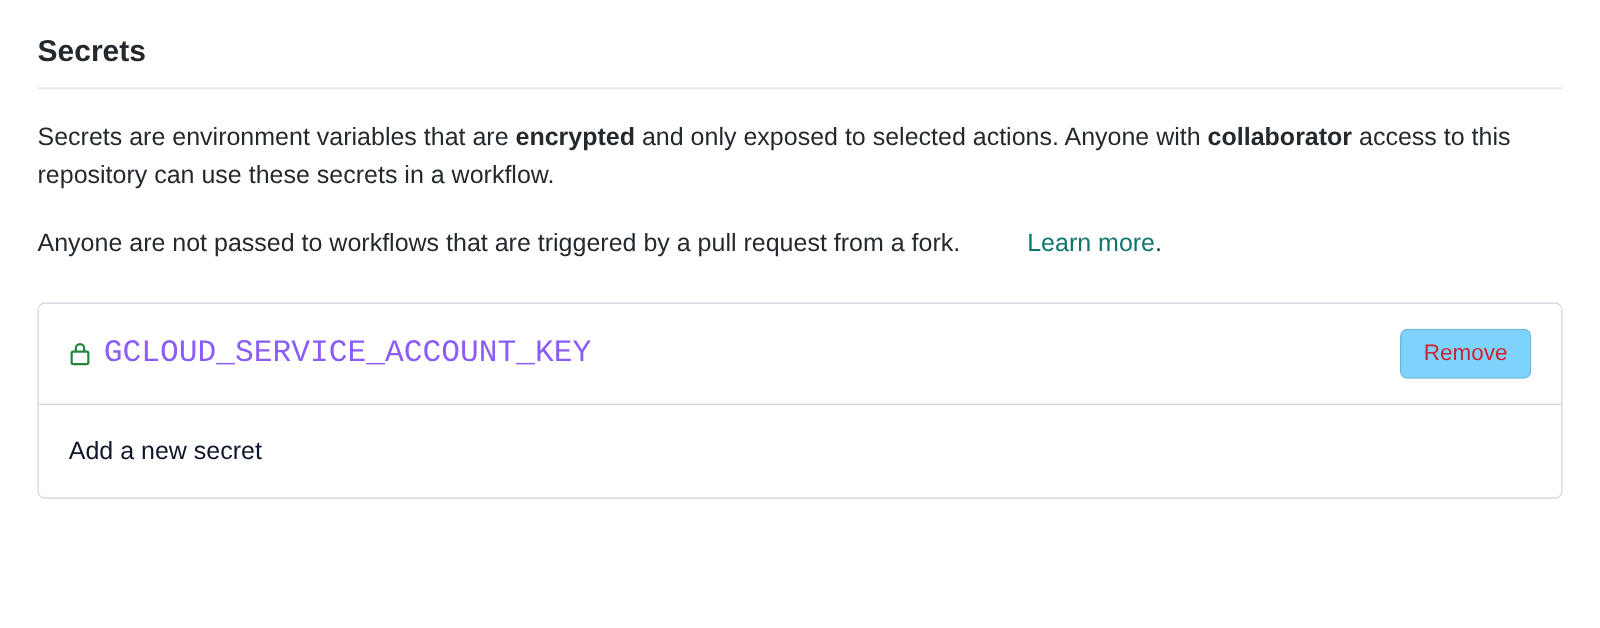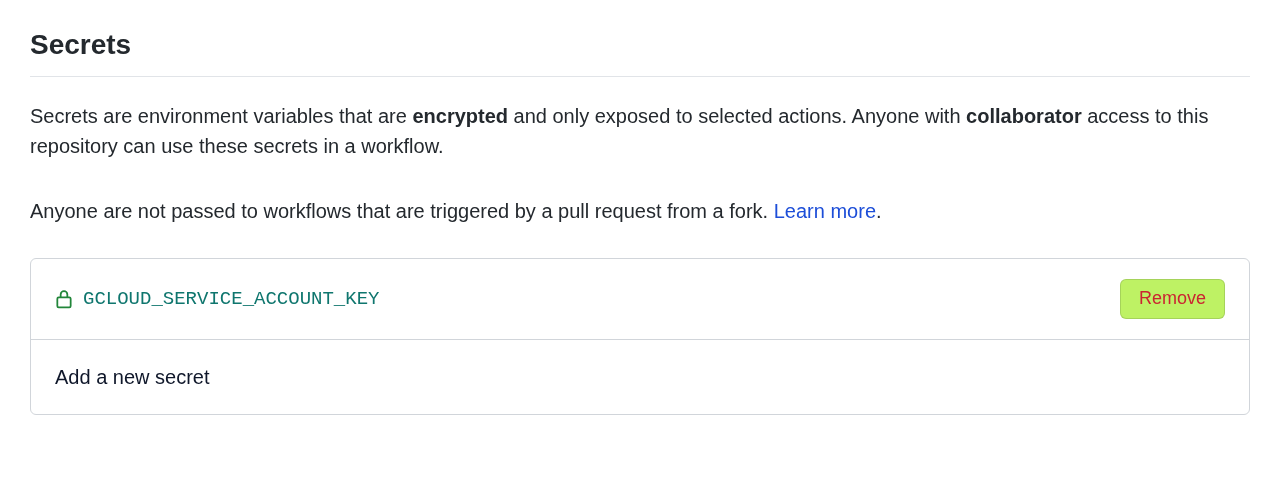--- a/index.html
+++ b/index.html
@@ -9,39 +9,40 @@
     }
     body {
       font-family: -apple-system, BlinkMacSystemFont, "Segoe UI", Helvetica, Arial, sans-serif;
       color: #24292e;
       background: #fff;
       padding: 24px 30px;
       font-size: 20px;
       line-height: 1.5;
     }
     .page-title {
-      font-size: 28px;
+      font-size: 24px;
       font-weight: 600;
       padding-bottom: 10px;
       border-bottom: 1px solid #e1e4e8;
       margin-bottom: 24px;
     }
     .description {
-      margin-bottom: 35px;
+      margin-bottom: 25px;
     }
     .description .bold {
       font-weight: 600;
     }
     .note {
       margin-bottom: 32px;
     }
     .link {
-      color: #1d4ed8;
+      color: #0f766e;
       text-decoration: none;
       cursor: pointer;
+      margin-left: 48px;
     }
     .secrets-box {
       border: 1px solid #d1d5da;
       border-radius: 6px;
       overflow: hidden;
     }
     .secret-row {
       display: flex;
       align-items: center;
       justify-content: space-between;
@@ -60,25 +61,25 @@
     }
     .lock-icon svg {
       width: 18px;
       height: 20px;
       fill: none;
       stroke: #22863a;
       stroke-width: 1.6;
     }
     .secret-name {
       font-family: SFMono-Regular, Consolas, "Liberation Mono", Menlo, monospace;
-      color: #0f766e;
-      font-size: 19px;
+      color: #8b5cf6;
+      font-size: 25px;
     }
     .remove-btn {
-      background: #bef264;
+      background: #7dd3fc;
       border: 1px solid rgba(27,31,35,0.15);
       border-radius: 6px;
       color: #cb2431;
       font-size: 18px;
       font-weight: 500;
       padding: 8px 18px;
       cursor: pointer;
       line-height: 1.2;
     }
     .add-row {

